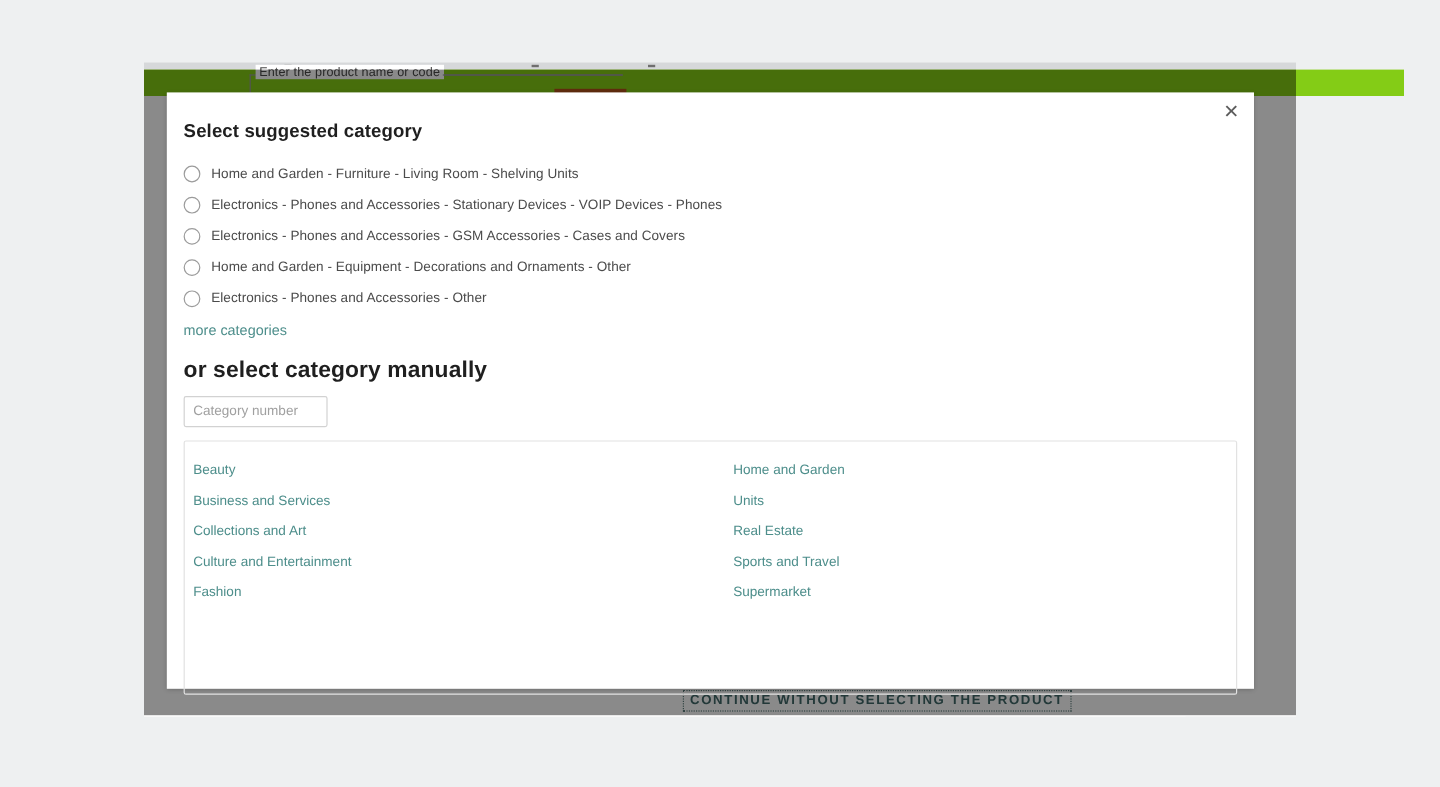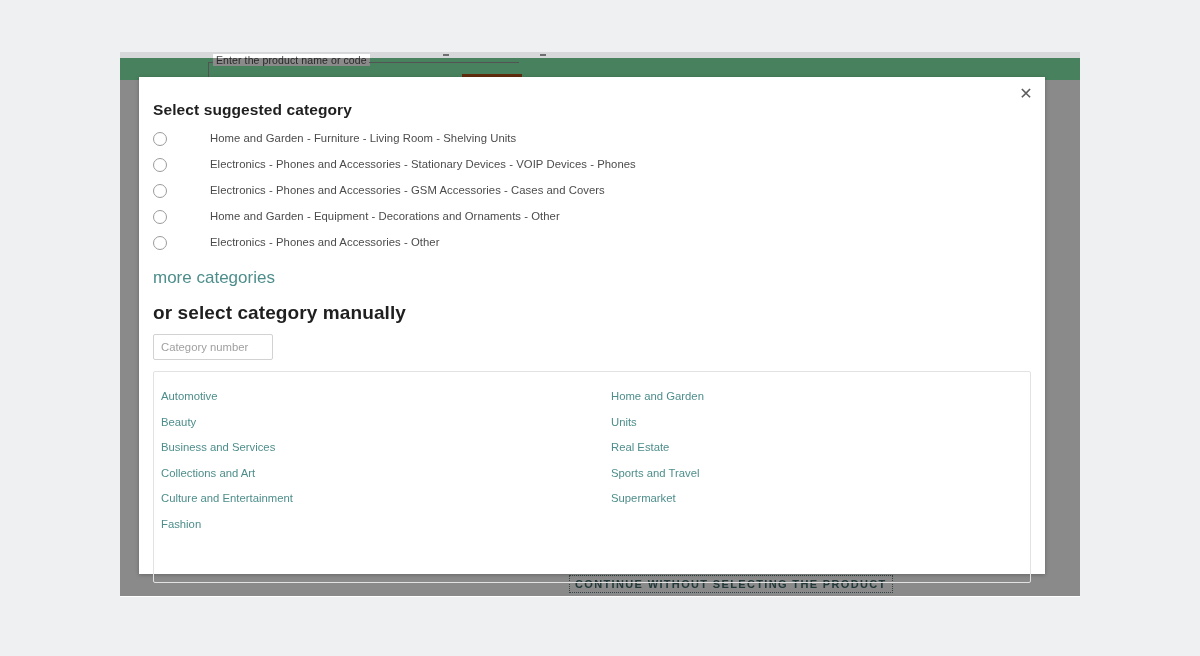--- a/index.html
+++ b/index.html
@@ -36,23 +36,23 @@
     position: absolute;
     top: 2px;
     width: 6px;
     height: 2px;
     background: #6f6f6f;
   }
   #page-form-row {
     position: absolute;
     left: 120px;
     top: 58px;
-    width: 960px;
+    width: 1050px;
     height: 22px;
-    background: #86efac;
+    background: #84cc16;
   }
   .product-field {
     position: absolute;
     left: 88px;
     top: 4px;
     width: 310px;
     height: 16px;
     border-top: 1px solid #9a9a9a;
     border-left: 1px solid #9a9a9a;
   }
@@ -153,43 +153,43 @@
     margin: 12px 0 13px 0;
     letter-spacing: .1px;
   }
   .suggest-list {
     margin: 0;
     padding: 0;
     list-style: none;
   }
   .suggest-item {
     display: flex;
+    align-items: center;
     height: 26px;
     cursor: pointer;
-    gap: 34px;
   }
   .radio {
     width: 12px;
     height: 12px;
     border: 1px solid #9b9b9b;
     border-radius: 50%;
     background: #fff;
     flex: 0 0 auto;
     margin-right: 9px;
   }
   .suggest-label {
     font-size: 11.3px;
     color: #4b4b4b;
     white-space: nowrap;
     letter-spacing: .05px;
   }
   .more-link {
     display: inline-block;
     margin-top: 6px;
-    font-size: 17px;
+    font-size: 12px;
     color: #4d8e8b;
     cursor: pointer;
   }
   .manual-title {
     font-size: 19px;
     font-weight: bold;
     color: #1f1f1f;
     margin: 14px 0 10px 0;
     letter-spacing: .1px;
   }
@@ -288,21 +288,20 @@
     </ul>
 
     <span class="more-link">more categories</span>
 
     <h3 class="manual-title">or select category manually</h3>
 
     <input class="cat-input" type="text" placeholder="Category number" style="">
 
     <div class="cat-box">
       <div class="cat-col left">
-        <span class="cat-link">Automotive</span>
         <span class="cat-link">Beauty</span>
         <span class="cat-link">Business and Services</span>
         <span class="cat-link">Collections and Art</span>
         <span class="cat-link">Culture and Entertainment</span>
         <span class="cat-link">Fashion</span>
       </div>
       <div class="cat-col right">
         <span class="cat-link">Home and Garden</span>
         <span class="cat-link">Units</span>
         <span class="cat-link">Real Estate</span>

